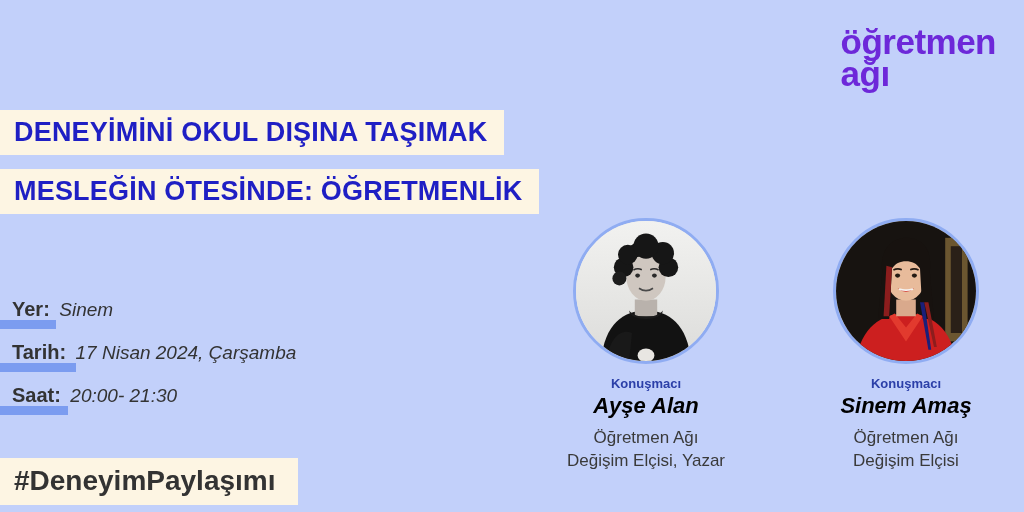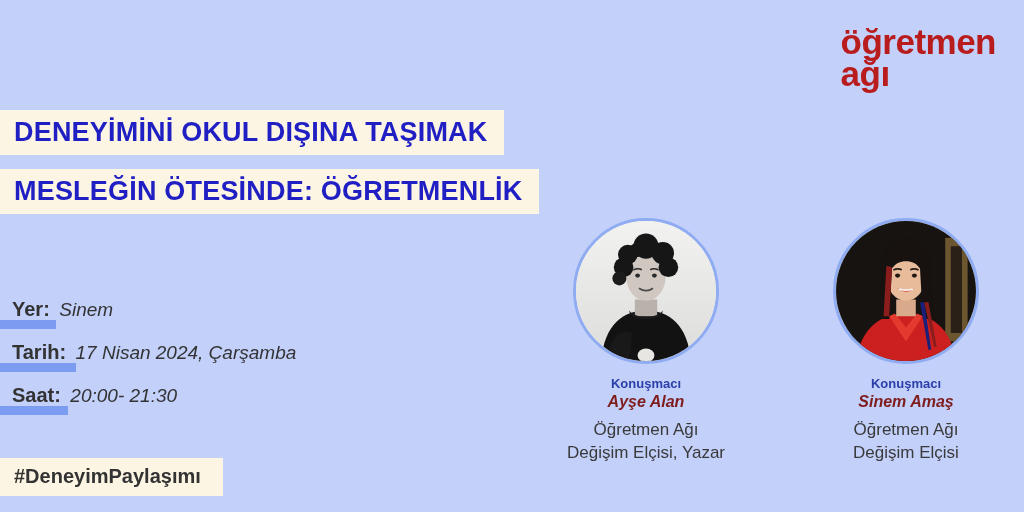--- a/index.html
+++ b/index.html
@@ -21,21 +21,21 @@
     background: #c2d0fa;
   }
 
   
   .logo {
     position: absolute;
     right: 28px;
     top: 26px;
     text-align: left;
     line-height: 0.92;
-    color: #b91c1c;
+    color: #6d28d9;
     font-weight: 700;
     font-size: 35px;
     letter-spacing: -0.5px;
     user-select: none;
   }
   .logo-line1 { display: block; }
   .logo-line2 { display: block; }
 
   
   .title-block {
@@ -91,21 +91,21 @@
   .u-saat   { width: 68px; }
 
   
   .hashtag {
     position: absolute;
     left: 0;
     top: 458px;
     background: #fdf5e3;
     color: #333333;
     font-weight: 700;
-    font-size: 20px;
+    font-size: 28px;
     padding: 7px 22px 8px 14px;
     width: max-content;
   }
 
   
   .speakers {
     position: absolute;
     left: 546px;
     top: 218px;
     width: 460px;
@@ -128,24 +128,24 @@
   }
   .avatar svg { display: block; width: 100%; height: 100%; }
 
   .role {
     color: #2b3fa8;
     font-weight: 700;
     font-size: 13px;
     margin-top: 12px;
   }
   .person-name {
-    color: #7f1d1d;
+    color: #000000;
     font-weight: 700;
     font-style: italic;
-    font-size: 16px;
+    font-size: 22px;
     margin-top: 2px;
   }
   .affil {
     color: #3a3a3a;
     font-size: 17px;
     line-height: 1.35;
     margin-top: 8px;
   }
 </style>
 </head>

